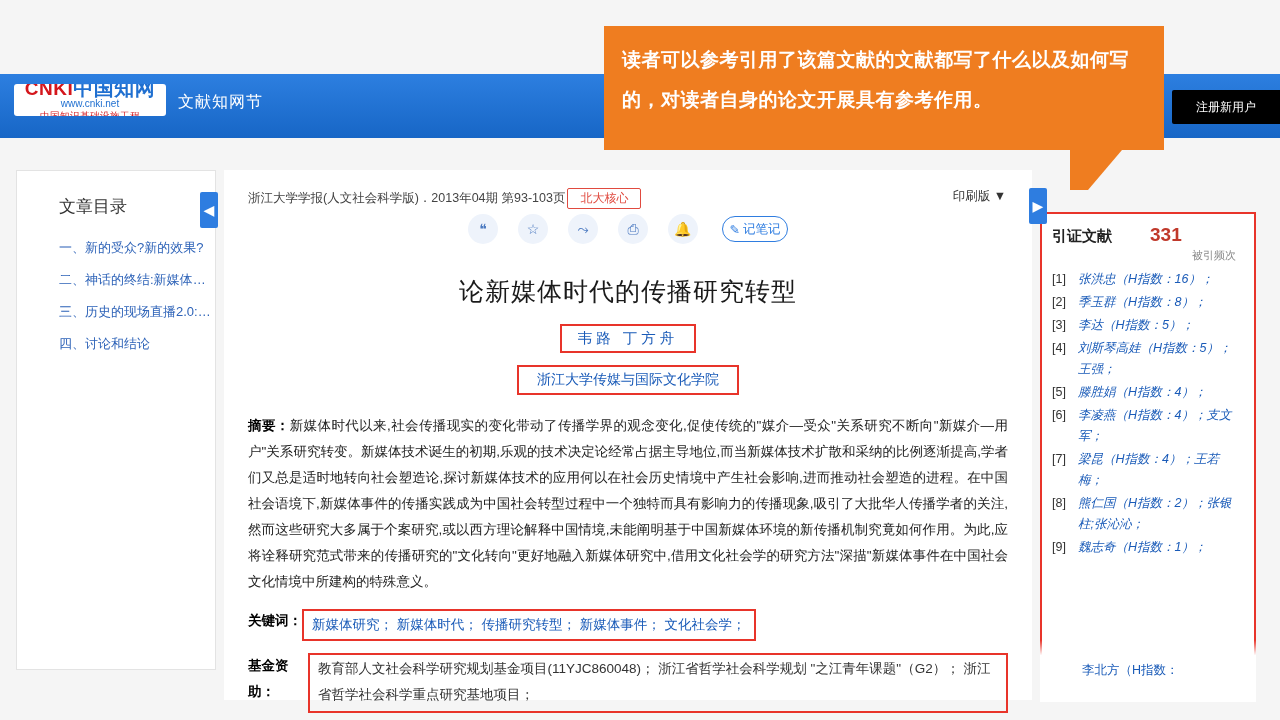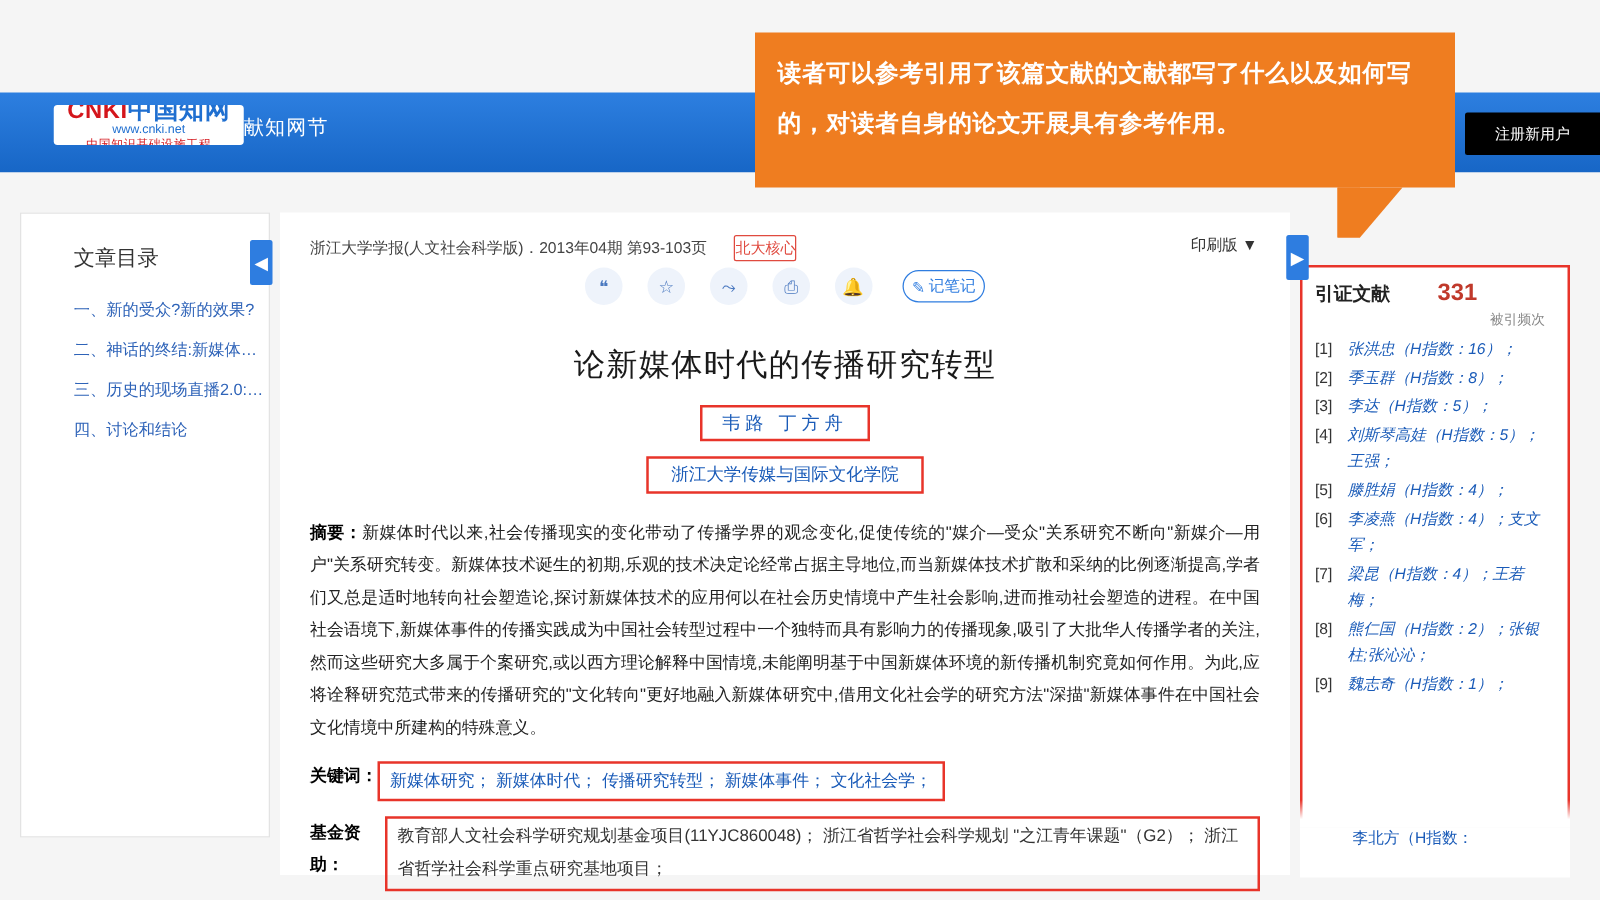--- a/index.html
+++ b/index.html
@@ -53,21 +53,20 @@
     position: absolute;
     left: 14px; top: 10px;
     width: 152px; height: 32px;
     background: #ffffff;
     border-radius: 3px;
     display: flex;
     align-items: center;
     justify-content: center;
     flex-direction: column;
     overflow: hidden;
-    margin-left: 29px;
   }
   .logo-line1 {
     font-size: 19px;
     font-weight: bold;
     color: #d4161c;
     line-height: 19px;
     letter-spacing: 0.5px;
     display: flex;
     align-items: baseline;
   }
@@ -163,23 +162,23 @@
     font-size: 12.5px;
     color: #444;
     display: flex;
     align-items: center;
     gap: 2px;
   }
   .badge-core {
     border: 1px solid #e04a3f;
     color: #e04a3f;
     font-size: 12px;
-    padding: 1px 0;
+    padding: 1px 12px;
     border-radius: 2px;
-    margin-left: 20px;
+    margin-left: 0;
   }
   .print-sel {
     position: absolute;
     right: 26px; top: 18px;
     font-size: 12.5px;
     color: #333;
   }
   .tool-row {
     position: absolute;
     left: 0; top: 44px;

